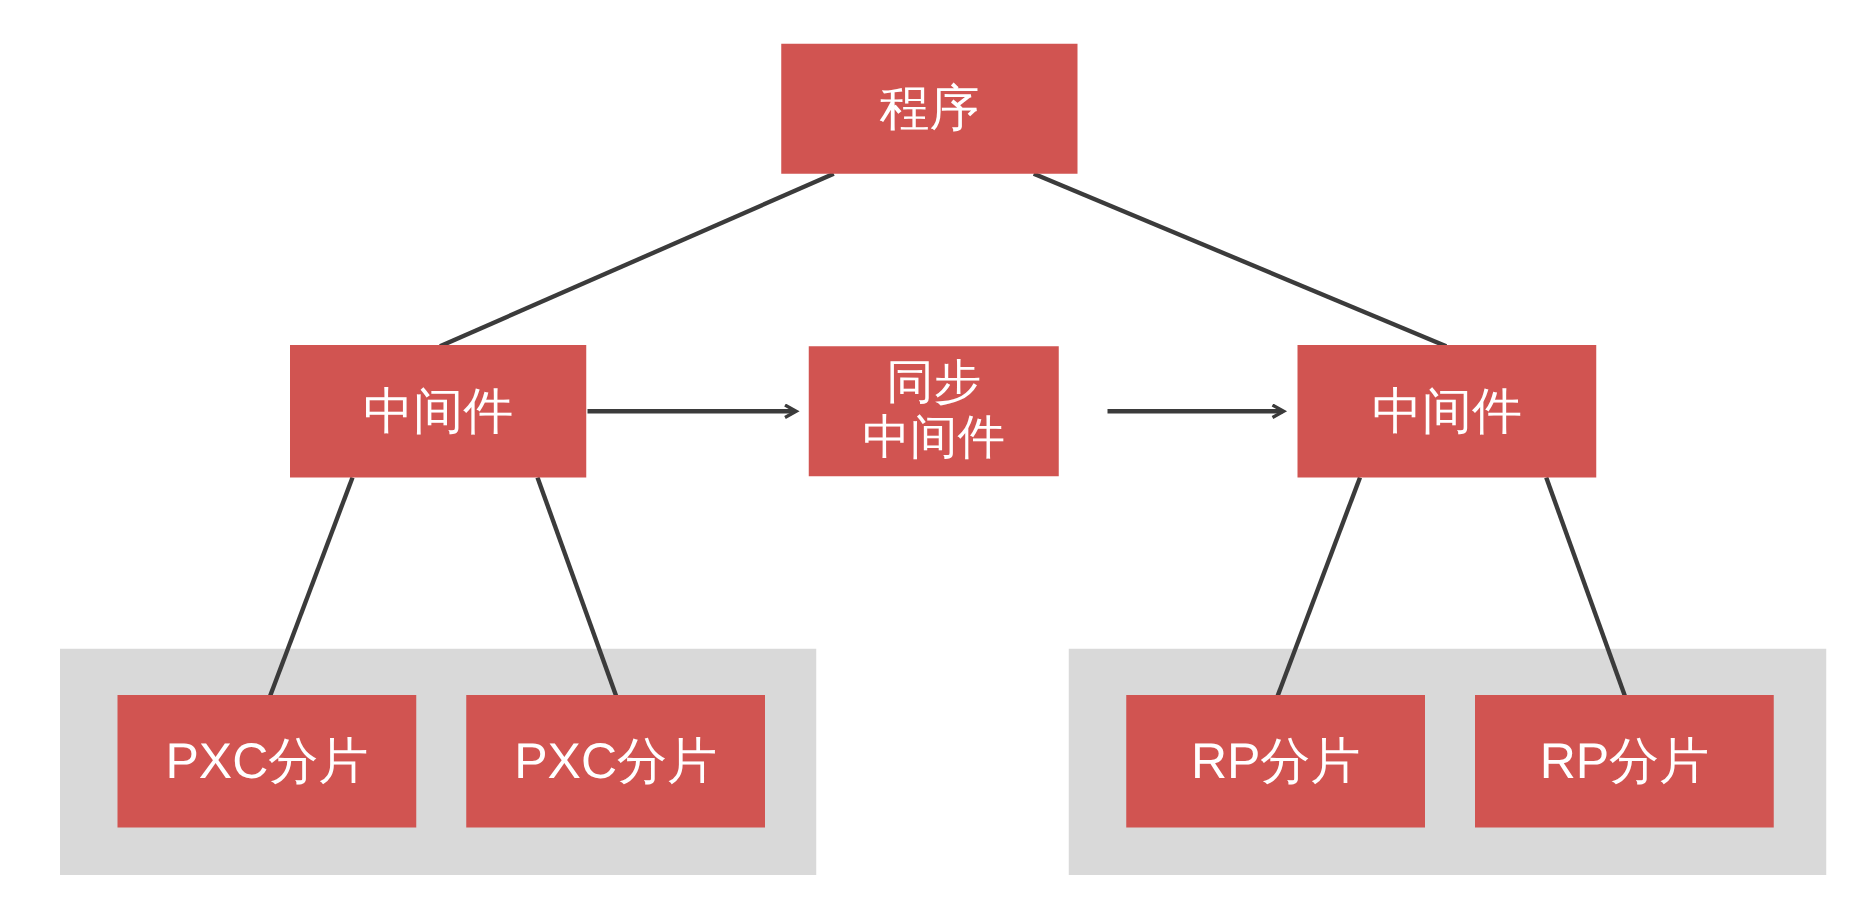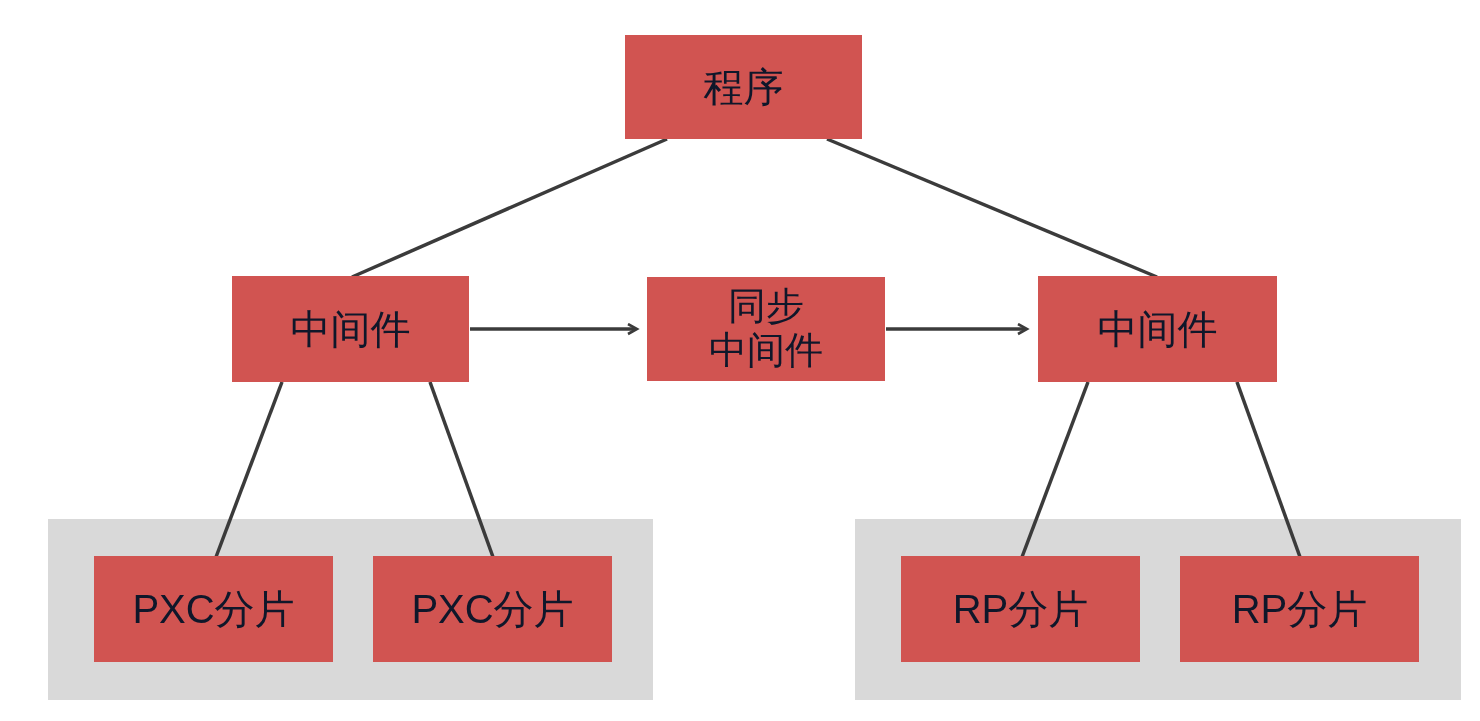--- a/index.html
+++ b/index.html
@@ -24,37 +24,37 @@
     position: absolute;
     left: 0;
     top: 0;
     width: 1480px;
     height: 721px;
     z-index: 2;
   }
   .node {
     position: absolute;
     background: #d15451;
-    color: #0f172a;
+    color: #ffffff;
     display: flex;
     flex-direction: column;
     align-items: center;
     justify-content: center;
     text-align: center;
     font-size: 40px;
     line-height: 1.15;
     z-index: 3;
     user-select: none;
   }
   .node .sub-line { display: block; }
 
   
   .n-program          { left: 625px; top: 35px;  width: 237px; height: 104px; }
   .n-middleware-left  { left: 232px; top: 276px; width: 237px; height: 106px; }
-  .n-sync-middleware  { left: 647px; top: 277px; width: 238px; height: 104px; font-size: 38px; }
+  .n-sync-middleware  { left: 647px; top: 277px; width: 200px; height: 104px; font-size: 38px; }
   .n-middleware-right { left: 1038px; top: 276px; width: 239px; height: 106px; }
   .n-pxc-shard-1      { left: 94px;  top: 556px; width: 239px; height: 106px; }
   .n-pxc-shard-2      { left: 373px; top: 556px; width: 239px; height: 106px; }
   .n-rp-shard-1       { left: 901px; top: 556px; width: 239px; height: 106px; }
   .n-rp-shard-2       { left: 1180px; top: 556px; width: 239px; height: 106px; }
 
   .g-left  { left: 48px;  top: 519px; width: 605px; height: 181px; }
   .g-right { left: 855px; top: 519px; width: 606px; height: 181px; }
 </style>
 </head>

